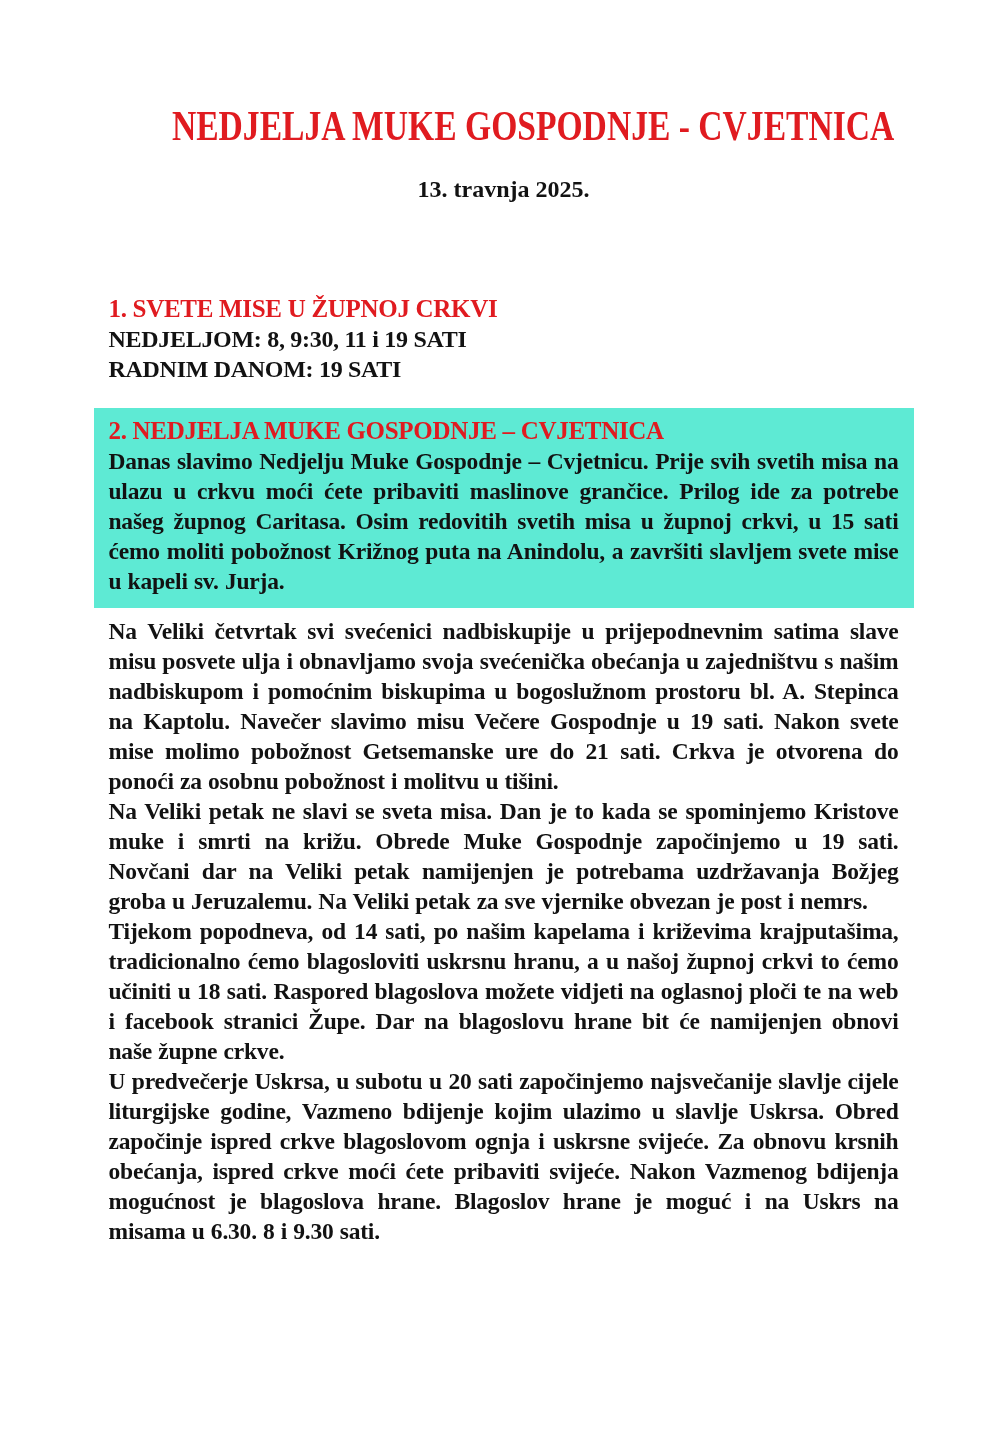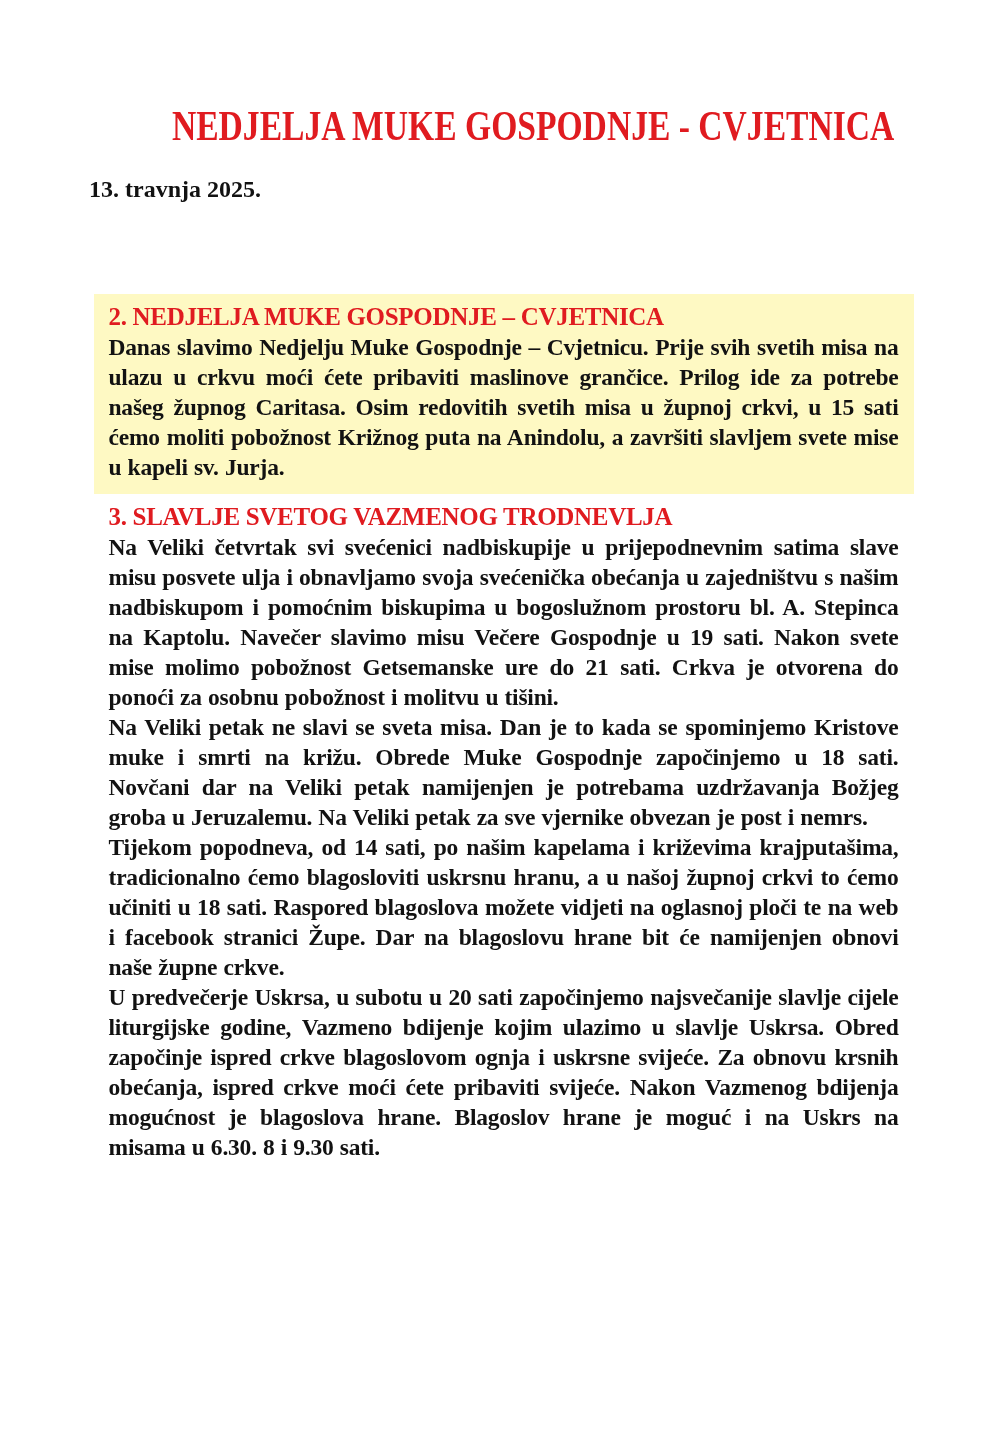--- a/index.html
+++ b/index.html
@@ -30,21 +30,21 @@
     color: #e01b20;
     letter-spacing: 0px;
     transform: scaleX(0.80);
     transform-origin: 50% 50%;
     white-space: nowrap;
   }
   .doc-date {
     margin-top: 24px;
     font-size: 24px;
     line-height: 30px;
-    text-align: left;
+    text-align: center;
     color: #121212;
   }
   .content {
     width: 790px;
     margin: 90px auto 0 auto;
     font-size: 23.5px;
     line-height: 30px;
   }
   .section-heading {
     margin: 0;
@@ -57,21 +57,21 @@
     margin: 0;
     font-size: 24px;
     line-height: 30px;
     letter-spacing: -0.3px;
   }
   .section {
     margin: 0;
   }
   .section-2 {
     margin-top: 24px;
-    background: #fef9c3;
+    background: #5eead4;
     padding: 8px 15px 12px 15px;
     margin-left: -15px;
     margin-right: -15px;
   }
   .section-3 {
     margin-top: 8px;
   }
   .para {
     margin: 0;
     text-align: justify;
@@ -86,28 +86,32 @@
 <div class="page">
 
   <div class="title-wrap">
     <h1 class="doc-title">NEDJELJA MUKE GOSPODNJE - CVJETNICA</h1>
   </div>
 
   <div class="doc-date">13. travnja 2025.</div>
 
   <div class="content">
 
+    <div class="section section-1">
+      <h2 class="section-heading">1. SVETE MISE U ŽUPNOJ CRKVI</h2>
+      <p class="schedule-line">NEDJELJOM: 8, 9:30, 11 i 19 SATI</p>
+      <p class="schedule-line">RADNIM DANOM: 19 SATI</p>
+    </div>
 
     <div class="section section-2">
       <h2 class="section-heading">2. NEDJELJA MUKE GOSPODNJE – CVJETNICA</h2>
       <p class="para">Danas slavimo Nedjelju Muke Gospodnje – Cvjetnicu. Prije svih svetih misa na ulazu u crkvu moći ćete pribaviti maslinove grančice. Prilog ide za potrebe našeg župnog Caritasa. Osim redovitih svetih misa u župnoj crkvi, u 15 sati ćemo moliti pobožnost Križnog puta na Anindolu, a završiti slavljem svete mise u kapeli sv. Jurja.</p>
     </div>
 
     <div class="section section-3">
-      <h2 class="section-heading">3. SLAVLJE SVETOG VAZMENOG TRODNEVLJA</h2>
       <p class="para">Na Veliki četvrtak svi svećenici nadbiskupije u prijepodnevnim satima slave misu posvete ulja i obnavljamo svoja svećenička obećanja u zajedništvu s našim nadbiskupom i pomoćnim biskupima u bogoslužnom prostoru bl. A. Stepinca na Kaptolu. Navečer slavimo misu Večere Gospodnje u 19 sati. Nakon svete mise molimo pobožnost Getsemanske ure do 21 sati. Crkva je otvorena do ponoći za osobnu pobožnost i molitvu u tišini.</p>
-      <p class="para">Na Veliki petak ne slavi se sveta misa. Dan je to kada se spominjemo Kristove muke i smrti na križu. Obrede Muke Gospodnje započinjemo u 18 sati. Novčani dar na Veliki petak namijenjen je potrebama uzdržavanja Božjeg groba u Jeruzalemu. Na Veliki petak za sve vjernike obvezan je post i nemrs.</p>
+      <p class="para">Na Veliki petak ne slavi se sveta misa. Dan je to kada se spominjemo Kristove muke i smrti na križu. Obrede Muke Gospodnje započinjemo u 19 sati. Novčani dar na Veliki petak namijenjen je potrebama uzdržavanja Božjeg groba u Jeruzalemu. Na Veliki petak za sve vjernike obvezan je post i nemrs.</p>
       <p class="para">Tijekom popodneva, od 14 sati, po našim kapelama i križevima krajputašima, tradicionalno ćemo blagosloviti uskrsnu hranu, a u našoj župnoj crkvi to ćemo učiniti u 18 sati. Raspored blagoslova možete vidjeti na oglasnoj ploči te na web i facebook stranici Župe. Dar na blagoslovu hrane bit će namijenjen obnovi naše župne crkve.</p>
       <p class="para">U predvečerje Uskrsa, u subotu u 20 sati započinjemo najsvečanije slavlje cijele liturgijske godine, Vazmeno bdijenje kojim ulazimo u slavlje Uskrsa. Obred započinje ispred crkve blagoslovom ognja i uskrsne svijeće. Za obnovu krsnih obećanja, ispred crkve moći ćete pribaviti svijeće. Nakon Vazmenog bdijenja mogućnost je blagoslova hrane. Blagoslov hrane je moguć i na Uskrs na misama u 6.30. 8 i 9.30 sati.</p>
     </div>
 
   </div>
 </div>
 
 </body></html>

